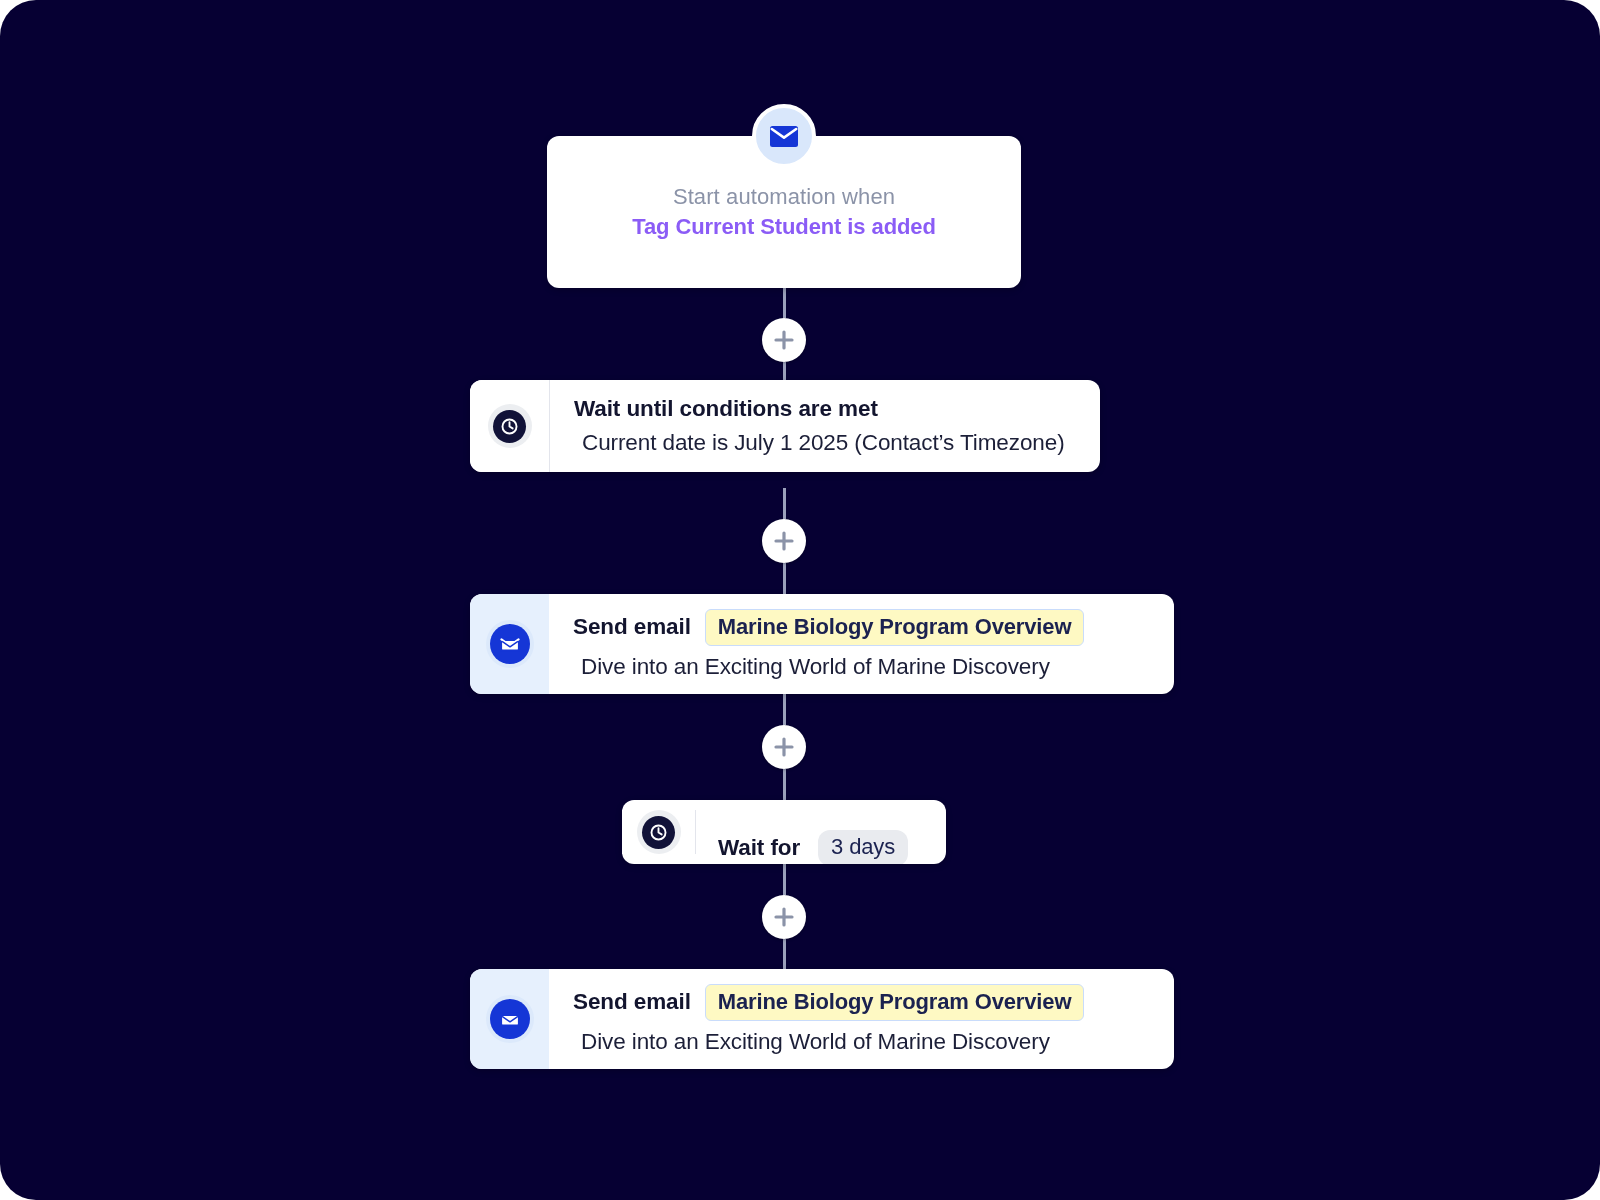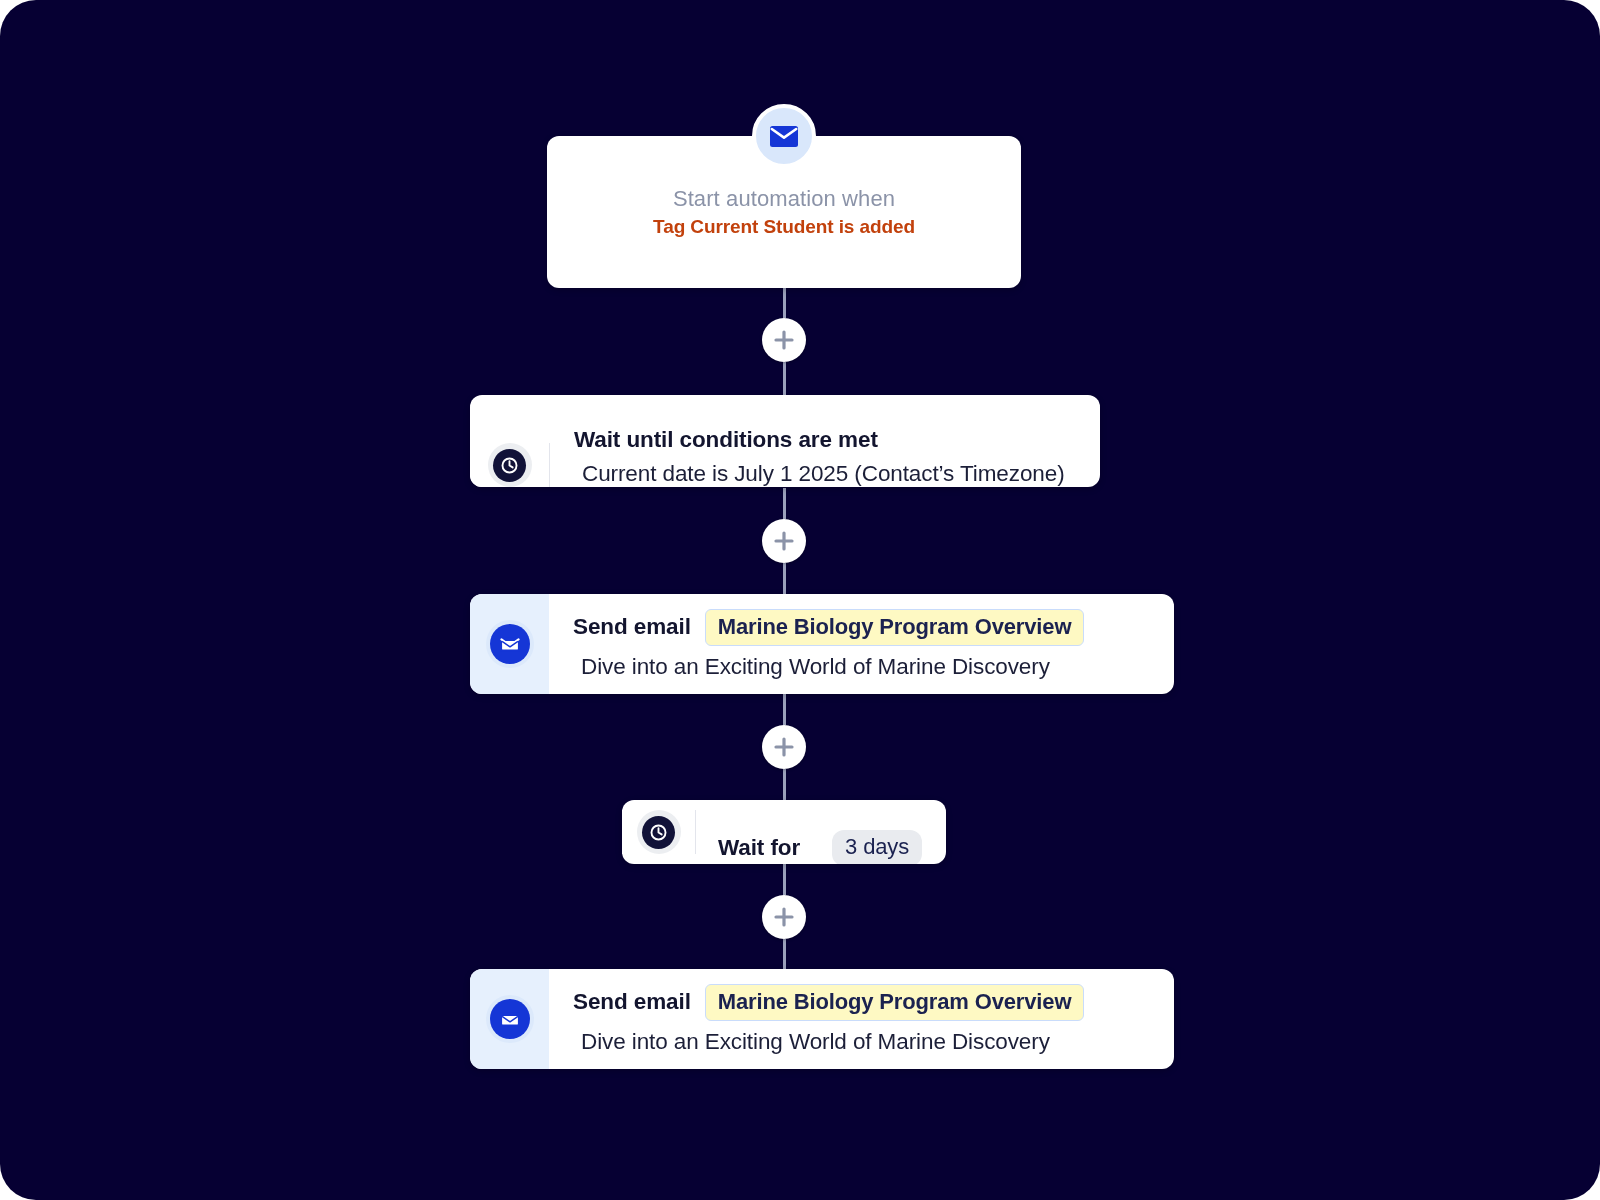--- a/index.html
+++ b/index.html
@@ -70,23 +70,23 @@
     align-items: center;
     justify-content: center;
   }
   .trigger-sub {
     font-size: 22px;
     color: #8b93a8;
     margin-bottom: 4px;
     letter-spacing: .1px;
   }
   .trigger-title {
-    font-size: 19px;
+    font-size: 22px;
     font-weight: bold;
-    color: #c2410c;
+    color: #8b5cf6;
     letter-spacing: -.1px;
     text-align: center;
   }
   #trigger-icon {
     position: absolute;
     left: 752px;
     top: 104px;
     width: 64px;
     height: 64px;
     border-radius: 50%;
@@ -165,24 +165,23 @@
   .line-regular {
     font-size: 22.5px;
     color: #1c1f38;
     letter-spacing: -.1px;
     margin-left: 8px;
   }
 
   
   #wait-conditions-card {
     left: 470px;
-    top: 395px;
+    top: 380px;
     width: 630px;
     height: 92px;
-    align-items: flex-end;
   }
 
   
   .email-card { left: 470px; width: 704px; height: 100px; }
   #email-card-1 { top: 594px; }
   #email-card-2 { top: 969px; }
 
   .email-row {
     display: flex;
     align-items: center;
@@ -205,21 +204,21 @@
     left: 622px;
     top: 800px;
     width: 324px;
     height: 64px;
     align-items: center;
   }
   #wait-for-card .icon-rail { width: 73px; flex: 0 0 73px; }
   .wait-for-row {
     display: flex;
     align-items: center;
-    gap: 32px;
+    gap: 18px;
     padding-left: 22px;
     margin-top: 32px;
   }
   .pill-grey {
     display: inline-block;
     background: #e9ebef;
     border-radius: 12px;
     padding: 4px 13px 6px 13px;
     font-size: 22px;
     color: #1b2250;

